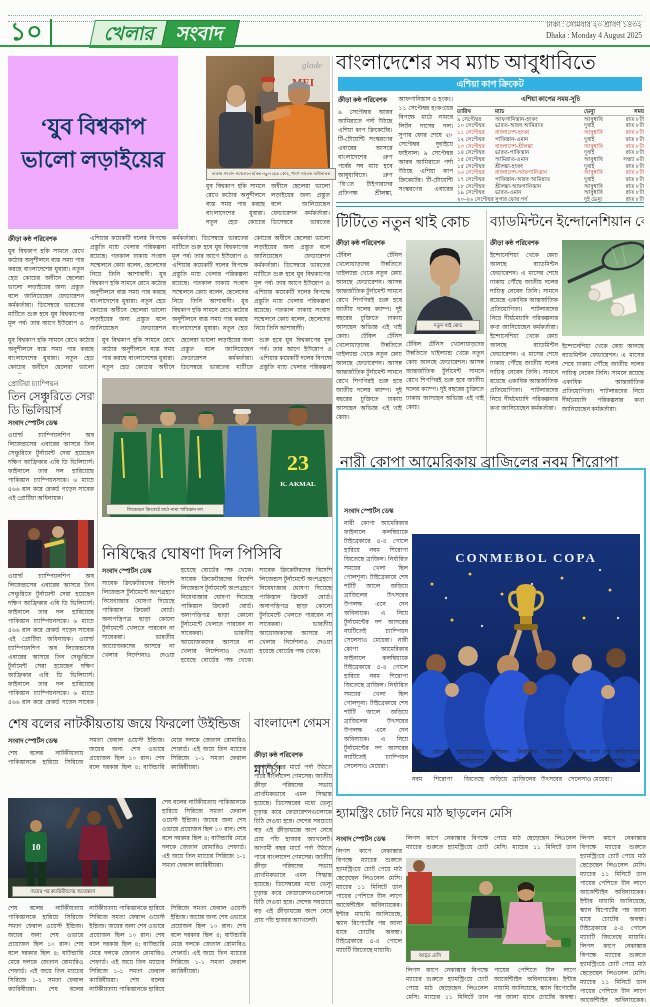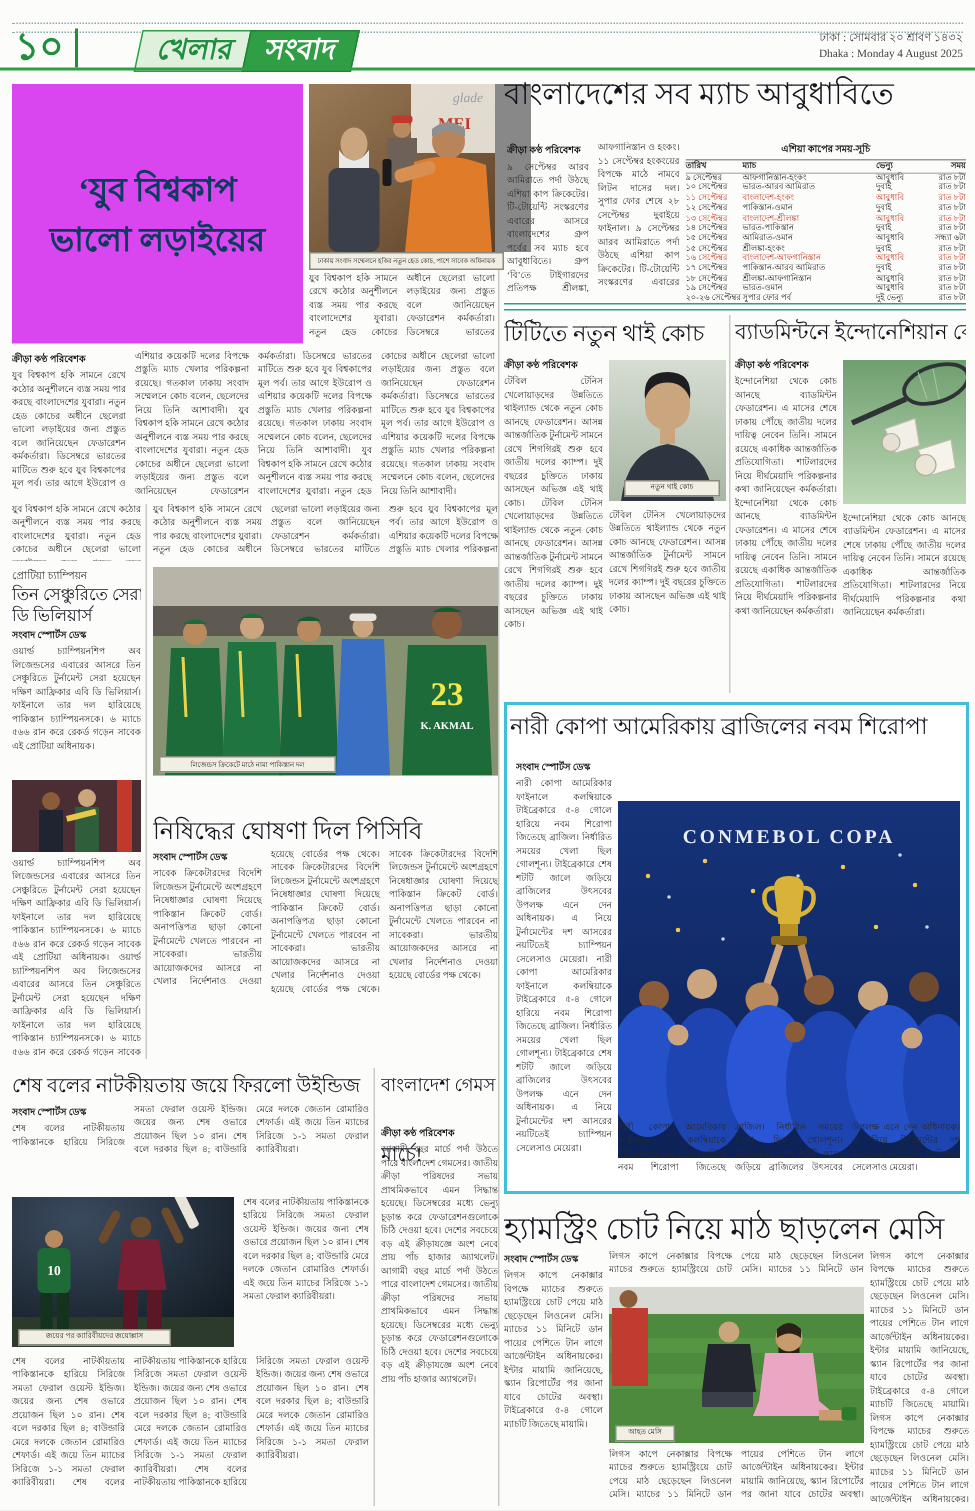--- a/index.html
+++ b/index.html
@@ -23,21 +23,21 @@
   .colbox{overflow:hidden;}
   .c2{column-count:2;column-gap:6px;}
   .c3{column-count:3;column-gap:6px;}
   .c4{column-count:4;column-gap:6px;}
   .photo{position:absolute;overflow:hidden;background:#888;}
   .photo svg{display:block;}
   .pcap{position:absolute;background:#f1eee3;border:0.5px solid #8a8a80;color:#222;
         font-size:4.9px;line-height:1.45;text-align:center;padding:0 2px;overflow:hidden;white-space:nowrap;}
   .hline{font-weight:normal;color:#14141e;white-space:nowrap;overflow:hidden;}
   
-  .a-box{position:absolute;left:8px;top:56px;width:194px;height:173px;background:#d946ef;
+  .a-box{position:absolute;left:8px;top:56px;width:170px;height:173px;background:#f0abfc;
          display:flex;flex-direction:column;justify-content:center;}
   .a-box div{font-size:22px;font-weight:bold;color:#0e3a5f;text-align:center;line-height:1.5;white-space:nowrap;}
   
   .b-bar{position:absolute;left:338px;top:77px;width:304px;height:14px;background:#31b2e3;
          color:#fff;font-weight:bold;font-size:9px;text-align:center;line-height:14px;}
   .sched{position:absolute;left:457px;top:94px;width:187px;height:108px;overflow:hidden;font-size:5.5px;}
   .sched-title{font-weight:bold;text-align:center;font-size:6.4px;border-bottom:0.5px solid #999;padding-bottom:1px;margin-bottom:1px;}
   .trow{display:flex;line-height:1.22;}
   .thead{font-weight:bold;border-bottom:0.5px solid #bbb;}
   .tc-date{width:38px;}.tc-match{flex:1;}.tc-venue{width:33px;}.tc-time{width:27px;text-align:right;}
@@ -66,21 +66,21 @@
 
   <div class="vrule" style="left:332px;top:56px;height:948px;"></div>
   <div class="vrule" style="left:97px;top:336px;height:370px;"></div>
   <div class="vrule" style="left:486px;top:210px;height:252px;"></div>
   <div class="vrule" style="left:249px;top:712px;height:292px;"></div>
 
   <div class="a-box">
     <div>‘যুব বিশ্বকাপ</div>
     <div>ভালো লড়াইয়ের</div>
   </div>
-  <div class="photo" style="left:206px;top:56px;width:148px;height:112px;">
+  <div class="photo" style="left:206px;top:56px;width:124px;height:112px;">
     <svg width="124" height="112" viewBox="0 0 124 112" preserveAspectRatio="none">
       <defs>
           <linearGradient id="hg" x1="0" y1="0" x2="1" y2="1">
             <stop offset="0" stop-color="#9a7a56"></stop>
             <stop offset="1" stop-color="#5e4228"></stop>
           </linearGradient>
         </defs>
       <rect width="124" height="112" fill="url(#hg)"></rect>
       <rect x="68" y="0" width="56" height="46" fill="#ece9e0" opacity="0.9"></rect>
       <text x="96" y="12" font-size="9" fill="#9aa0a8" font-style="italic">glade</text>
@@ -101,20 +101,21 @@
   <div class="pcap" style="left:206px;top:168px;width:124px;height:10px;font-size:4.4px;line-height:10px;">ঢাকায় সংবাদ সম্মেলনে হকির নতুন হেড কোচ, পাশে সাবেক অধিনায়ক</div>
   <div class="colbox c2" style="position:absolute;left:206px;top:182px;width:124px;height:48px;">
     <div class="bt">যুব বিশ্বকাপ হকি সামনে রেখে কঠোর অনুশীলনে ব্যস্ত সময় পার করছে বাংলাদেশের যুবারা। নতুন হেড কোচের অধীনে ছেলেরা ভালো লড়াইয়ের জন্য প্রস্তুত বলে জানিয়েছেন ফেডারেশন কর্মকর্তারা। ডিসেম্বরে ভারতের মাটিতে শুরু হবে যুব বিশ্বকাপের মূল পর্ব। তার আগে ইউরোপ ও এশিয়ার কয়েকটি দলের বিপক্ষে প্রস্তুতি ম্যাচ খেলার পরিকল্পনা রয়েছে। গতকাল ঢাকায় সংবাদ সম্মেলনে কোচ বলেন, ছেলেদের নিয়ে তিনি আশাবাদী।</div>
   </div>
   <div class="colbox c4" style="position:absolute;left:8px;top:234px;width:322px;height:99px;">
     <div class="byline">ক্রীড়া কণ্ঠ পরিবেশক</div>
     <div class="bt">যুব বিশ্বকাপ হকি সামনে রেখে কঠোর অনুশীলনে ব্যস্ত সময় পার করছে বাংলাদেশের যুবারা। নতুন হেড কোচের অধীনে ছেলেরা ভালো লড়াইয়ের জন্য প্রস্তুত বলে জানিয়েছেন ফেডারেশন কর্মকর্তারা। ডিসেম্বরে ভারতের মাটিতে শুরু হবে যুব বিশ্বকাপের মূল পর্ব। তার আগে ইউরোপ ও এশিয়ার কয়েকটি দলের বিপক্ষে প্রস্তুতি ম্যাচ খেলার পরিকল্পনা রয়েছে। গতকাল ঢাকায় সংবাদ সম্মেলনে কোচ বলেন, ছেলেদের নিয়ে তিনি আশাবাদী। যুব বিশ্বকাপ হকি সামনে রেখে কঠোর অনুশীলনে ব্যস্ত সময় পার করছে বাংলাদেশের যুবারা। নতুন হেড কোচের অধীনে ছেলেরা ভালো লড়াইয়ের জন্য প্রস্তুত বলে জানিয়েছেন ফেডারেশন কর্মকর্তারা। ডিসেম্বরে ভারতের মাটিতে শুরু হবে যুব বিশ্বকাপের মূল পর্ব। তার আগে ইউরোপ ও এশিয়ার কয়েকটি দলের বিপক্ষে প্রস্তুতি ম্যাচ খেলার পরিকল্পনা রয়েছে। গতকাল ঢাকায় সংবাদ সম্মেলনে কোচ বলেন, ছেলেদের নিয়ে তিনি আশাবাদী। যুব বিশ্বকাপ হকি সামনে রেখে কঠোর অনুশীলনে ব্যস্ত সময় পার করছে বাংলাদেশের যুবারা। নতুন হেড কোচের অধীনে ছেলেরা ভালো লড়াইয়ের জন্য প্রস্তুত বলে জানিয়েছেন ফেডারেশন কর্মকর্তারা। ডিসেম্বরে ভারতের মাটিতে শুরু হবে যুব বিশ্বকাপের মূল পর্ব। তার আগে ইউরোপ ও এশিয়ার কয়েকটি দলের বিপক্ষে প্রস্তুতি ম্যাচ খেলার পরিকল্পনা রয়েছে। গতকাল ঢাকায় সংবাদ সম্মেলনে কোচ বলেন, ছেলেদের নিয়ে তিনি আশাবাদী।</div>
   </div>
 
   <div class="hline" style="position:absolute;left:336px;top:47px;width:308px;font-size:20px;">বাংলাদেশের সব ম্যাচ আবুধাবিতে</div>
+  <div class="b-bar">এশিয়া কাপ ক্রিকেট</div>
   <div class="colbox c2" style="position:absolute;left:338px;top:95px;width:115px;height:105px;">
     <div class="byline">ক্রীড়া কণ্ঠ পরিবেশক</div>
     <div class="bt">৯ সেপ্টেম্বর আরব আমিরাতে পর্দা উঠছে এশিয়া কাপ ক্রিকেটের। টি-টোয়েন্টি সংস্করণের এবারের আসরে বাংলাদেশের গ্রুপ পর্বের সব ম্যাচ হবে আবুধাবিতে। গ্রুপ ‘বি’তে টাইগারদের প্রতিপক্ষ শ্রীলঙ্কা, আফগানিস্তান ও হংকং। ১১ সেপ্টেম্বর হংকংয়ের বিপক্ষে মাঠে নামবে লিটন দাসের দল। সুপার ফোর শেষে ২৮ সেপ্টেম্বর দুবাইয়ে ফাইনাল। ৯ সেপ্টেম্বর আরব আমিরাতে পর্দা উঠছে এশিয়া কাপ ক্রিকেটের। টি-টোয়েন্টি সংস্করণের এবারের আসরে বাংলাদেশের গ্রুপ পর্বের সব ম্যাচ হবে আবুধাবিতে। গ্রুপ ‘বি’তে টাইগারদের প্রতিপক্ষ শ্রীলঙ্কা, আফগানিস্তান ও হংকং। ১১ সেপ্টেম্বর হংকংয়ের বিপক্ষে মাঠে নামবে লিটন দাসের দল। সুপার ফোর শেষে ২৮ সেপ্টেম্বর দুবাইয়ে ফাইনাল।</div>
   </div>
   <div class="sched">
     <div class="sched-title">এশিয়া কাপের সময়-সূচি</div>
     <div class="trow thead">
       <span class="tc-date">তারিখ</span>
       <span class="tc-match">ম্যাচ</span>
       <span class="tc-venue">ভেন্যু</span>
@@ -322,21 +323,21 @@
     </svg>
   </div>
   <div class="pcap" style="left:106px;top:504px;width:112px;height:9px;line-height:9px;font-size:4.6px;">লিজেন্ডস ক্রিকেটে মাঠে নামা পাকিস্তান দল</div>
   <div class="hline" style="position:absolute;left:102px;top:541px;width:230px;font-size:16px;">নিষিদ্ধের ঘোষণা দিল পিসিবি</div>
   <div class="colbox c3" style="position:absolute;left:102px;top:566px;width:230px;height:140px;">
     <div class="byline">সংবাদ স্পোর্টস ডেস্ক</div>
     <div class="bt">সাবেক ক্রিকেটারদের বিদেশি লিজেন্ডস টুর্নামেন্টে অংশগ্রহণে নিষেধাজ্ঞার ঘোষণা দিয়েছে পাকিস্তান ক্রিকেট বোর্ড। অনাপত্তিপত্র ছাড়া কোনো টুর্নামেন্টে খেলতে পারবেন না সাবেকরা। ভারতীয় আয়োজকদের আসরে না খেলার নির্দেশনাও দেওয়া হয়েছে বোর্ডের পক্ষ থেকে। সাবেক ক্রিকেটারদের বিদেশি লিজেন্ডস টুর্নামেন্টে অংশগ্রহণে নিষেধাজ্ঞার ঘোষণা দিয়েছে পাকিস্তান ক্রিকেট বোর্ড। অনাপত্তিপত্র ছাড়া কোনো টুর্নামেন্টে খেলতে পারবেন না সাবেকরা। ভারতীয় আয়োজকদের আসরে না খেলার নির্দেশনাও দেওয়া হয়েছে বোর্ডের পক্ষ থেকে। সাবেক ক্রিকেটারদের বিদেশি লিজেন্ডস টুর্নামেন্টে অংশগ্রহণে নিষেধাজ্ঞার ঘোষণা দিয়েছে পাকিস্তান ক্রিকেট বোর্ড। অনাপত্তিপত্র ছাড়া কোনো টুর্নামেন্টে খেলতে পারবেন না সাবেকরা। ভারতীয় আয়োজকদের আসরে না খেলার নির্দেশনাও দেওয়া হয়েছে বোর্ডের পক্ষ থেকে।</div>
   </div>
 
   <div class="g-box"></div>
-  <div class="hline" style="position:absolute;left:340px;top:472px;width:302px;font-size:15px;">নারী কোপা আমেরিকায় ব্রাজিলের নবম শিরোপা</div>
+  <div class="hline" style="position:absolute;left:340px;top:450px;width:302px;font-size:15px;">নারী কোপা আমেরিকায় ব্রাজিলের নবম শিরোপা</div>
   <div class="colbox" style="position:absolute;left:344px;top:506px;width:64px;height:282px;">
     <div class="byline">সংবাদ স্পোর্টস ডেস্ক</div>
     <div class="bt">নারী কোপা আমেরিকার ফাইনালে কলম্বিয়াকে টাইব্রেকারে ৫-৪ গোলে হারিয়ে নবম শিরোপা জিতেছে ব্রাজিল। নির্ধারিত সময়ের খেলা ছিল গোলশূন্য। টাইব্রেকারে শেষ শটটি জালে জড়িয়ে ব্রাজিলের উৎসবের উপলক্ষ এনে দেন অধিনায়ক। এ নিয়ে টুর্নামেন্টের দশ আসরের নয়টিতেই চ্যাম্পিয়ন সেলেসাও মেয়েরা। নারী কোপা আমেরিকার ফাইনালে কলম্বিয়াকে টাইব্রেকারে ৫-৪ গোলে হারিয়ে নবম শিরোপা জিতেছে ব্রাজিল। নির্ধারিত সময়ের খেলা ছিল গোলশূন্য। টাইব্রেকারে শেষ শটটি জালে জড়িয়ে ব্রাজিলের উৎসবের উপলক্ষ এনে দেন অধিনায়ক। এ নিয়ে টুর্নামেন্টের দশ আসরের নয়টিতেই চ্যাম্পিয়ন সেলেসাও মেয়েরা।</div>
   </div>
   <div class="photo" style="left:412px;top:506px;width:228px;height:238px;margin-top:28px;">
     <svg width="228" height="238" viewBox="0 0 228 238" preserveAspectRatio="none">
       <defs>
           <linearGradient id="cg" x1="0" y1="0" x2="0" y2="1">
             <stop offset="0" stop-color="#16337a"></stop>
             <stop offset="1" stop-color="#0d2256"></stop>
@@ -432,21 +433,21 @@
     <div class="bt">শেষ বলের নাটকীয়তায় পাকিস্তানকে হারিয়ে সিরিজে সমতা ফেরাল ওয়েস্ট ইন্ডিজ। জয়ের জন্য শেষ ওভারে প্রয়োজন ছিল ১০ রান। শেষ বলে দরকার ছিল ৪; বাউন্ডারি মেরে দলকে জেতান রোমারিও শেফার্ড। এই জয়ে তিন ম্যাচের সিরিজে ১-১ সমতা ফেরাল ক্যারিবীয়রা। শেষ বলের নাটকীয়তায় পাকিস্তানকে হারিয়ে সিরিজে সমতা ফেরাল ওয়েস্ট ইন্ডিজ। জয়ের জন্য শেষ ওভারে প্রয়োজন ছিল ১০ রান। শেষ বলে দরকার ছিল ৪; বাউন্ডারি মেরে দলকে জেতান রোমারিও শেফার্ড। এই জয়ে তিন ম্যাচের সিরিজে ১-১ সমতা ফেরাল ক্যারিবীয়রা। শেষ বলের নাটকীয়তায় পাকিস্তানকে হারিয়ে সিরিজে সমতা ফেরাল ওয়েস্ট ইন্ডিজ। জয়ের জন্য শেষ ওভারে প্রয়োজন ছিল ১০ রান। শেষ বলে দরকার ছিল ৪; বাউন্ডারি মেরে দলকে জেতান রোমারিও শেফার্ড। এই জয়ে তিন ম্যাচের সিরিজে ১-১ সমতা ফেরাল ক্যারিবীয়রা।</div>
   </div>
 
   <div class="hline" style="position:absolute;left:254px;top:714px;width:78px;font-size:12px;">বাংলাদেশ গেমস</div>
   <div class="hline" style="position:absolute;left:254px;top:760px;width:78px;font-size:13px;">মার্চে!</div>
   <div class="colbox" style="position:absolute;left:254px;top:750px;width:78px;height:252px;">
     <div class="byline">ক্রীড়া কণ্ঠ পরিবেশক</div>
     <div class="bt">আগামী বছর মার্চে পর্দা উঠতে পারে বাংলাদেশ গেমসের। জাতীয় ক্রীড়া পরিষদের সভায় প্রাথমিকভাবে এমন সিদ্ধান্ত হয়েছে। ডিসেম্বরের মধ্যে ভেন্যু চূড়ান্ত করে ফেডারেশনগুলোকে চিঠি দেওয়া হবে। দেশের সবচেয়ে বড় এই ক্রীড়াযজ্ঞে অংশ নেবে প্রায় পাঁচ হাজার অ্যাথলেট। আগামী বছর মার্চে পর্দা উঠতে পারে বাংলাদেশ গেমসের। জাতীয় ক্রীড়া পরিষদের সভায় প্রাথমিকভাবে এমন সিদ্ধান্ত হয়েছে। ডিসেম্বরের মধ্যে ভেন্যু চূড়ান্ত করে ফেডারেশনগুলোকে চিঠি দেওয়া হবে। দেশের সবচেয়ে বড় এই ক্রীড়াযজ্ঞে অংশ নেবে প্রায় পাঁচ হাজার অ্যাথলেট।</div>
   </div>
 
-  <div class="hline" style="position:absolute;left:336px;top:804px;width:310px;font-size:20px;">হ্যামস্ট্রিং চোট নিয়ে মাঠ ছাড়লেন মেসি</div>
+  <div class="hline" style="position:absolute;left:336px;top:804px;width:310px;font-size:12px;">হ্যামস্ট্রিং চোট নিয়ে মাঠ ছাড়লেন মেসি</div>
   <div class="colbox" style="position:absolute;left:336px;top:834px;width:66px;height:170px;">
     <div class="byline">সংবাদ স্পোর্টস ডেস্ক</div>
     <div class="bt">লিগস কাপে নেকাক্সার বিপক্ষে ম্যাচের শুরুতে হ্যামস্ট্রিংয়ে চোট পেয়ে মাঠ ছেড়েছেন লিওনেল মেসি। ম্যাচের ১১ মিনিটে ডান পায়ের পেশিতে টান লাগে আর্জেন্টাইন অধিনায়কের। ইন্টার মায়ামি জানিয়েছে, স্ক্যান রিপোর্টের পর জানা যাবে চোটের অবস্থা। টাইব্রেকারে ৫-৪ গোলে ম্যাচটি জিতেছে মায়ামি।</div>
   </div>
   <div class="colbox c2" style="position:absolute;left:406px;top:834px;width:170px;height:21px;">
     <div class="bt">লিগস কাপে নেকাক্সার বিপক্ষে ম্যাচের শুরুতে হ্যামস্ট্রিংয়ে চোট পেয়ে মাঠ ছেড়েছেন লিওনেল মেসি। ম্যাচের ১১ মিনিটে ডান পায়ের পেশিতে টান লাগে আর্জেন্টাইন অধিনায়কের। ইন্টার মায়ামি জানিয়েছে, স্ক্যান রিপোর্টের পর জানা যাবে চোটের অবস্থা। টাইব্রেকারে ৫-৪ গোলে ম্যাচটি জিতেছে মায়ামি।</div>
   </div>
   <div class="photo" style="left:406px;top:858px;width:170px;height:104px;">
     <svg width="170" height="104" viewBox="0 0 170 104" preserveAspectRatio="none">
       <rect width="170" height="18" fill="#d8d8d2"></rect>

